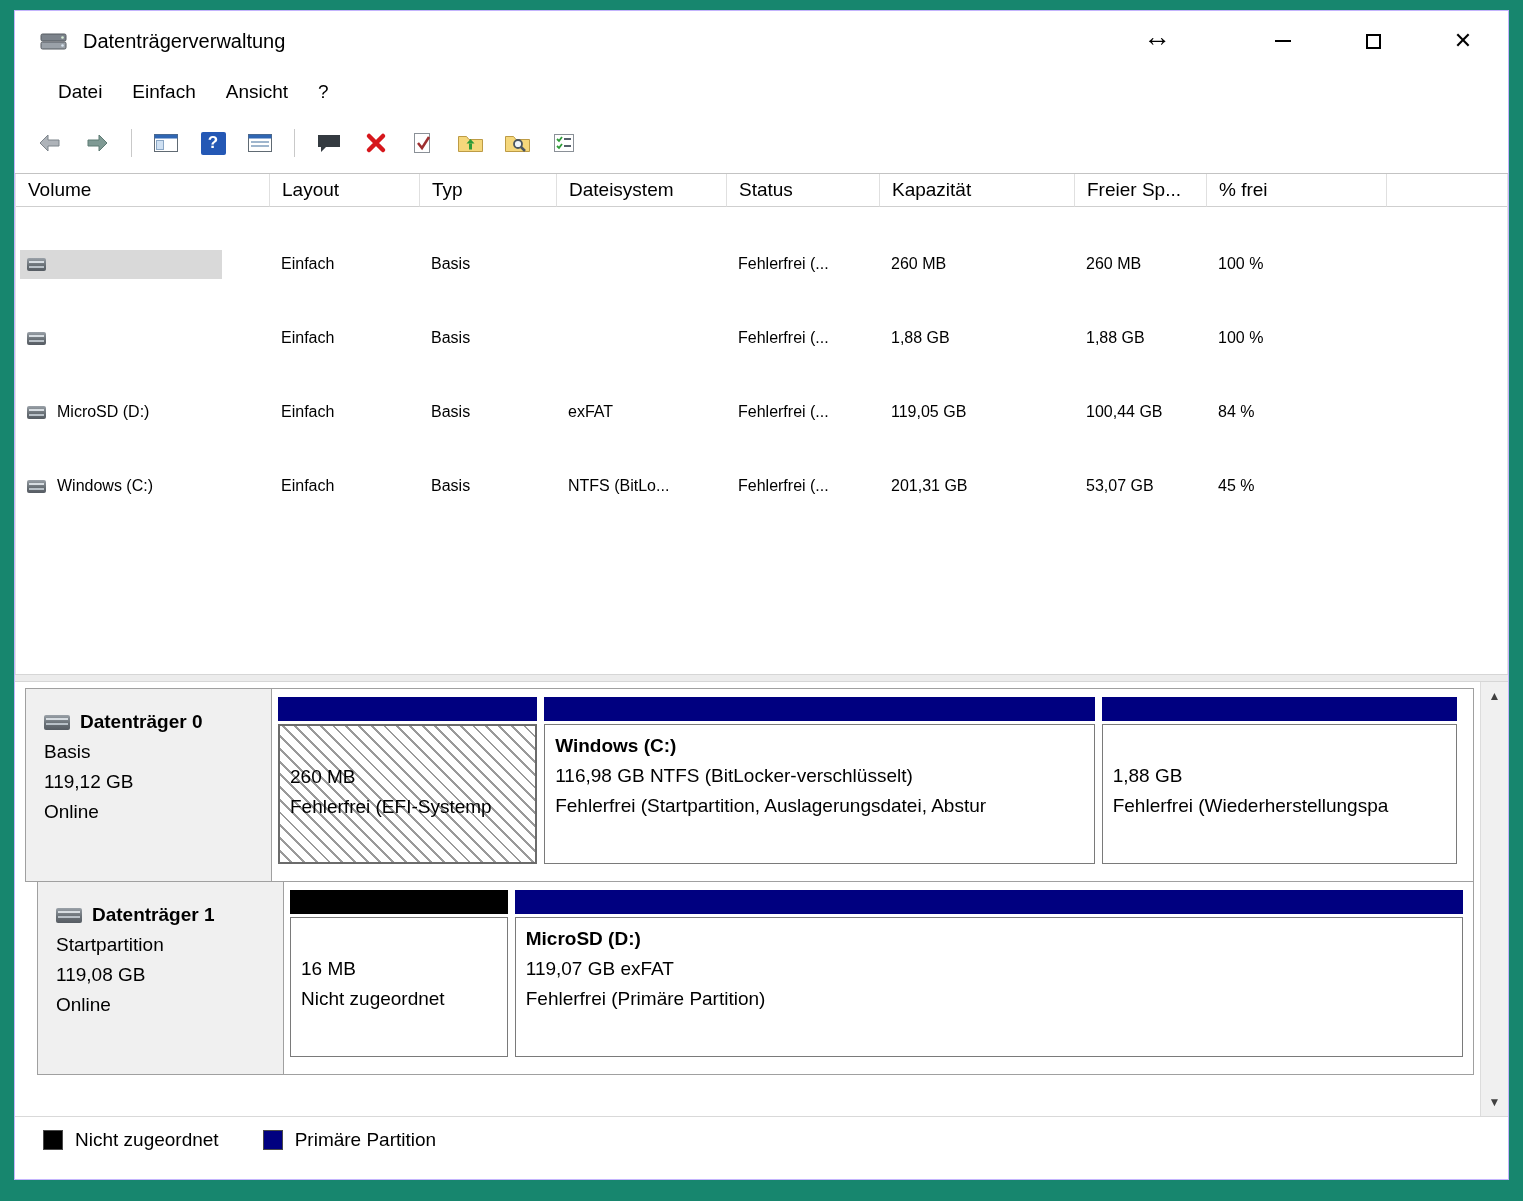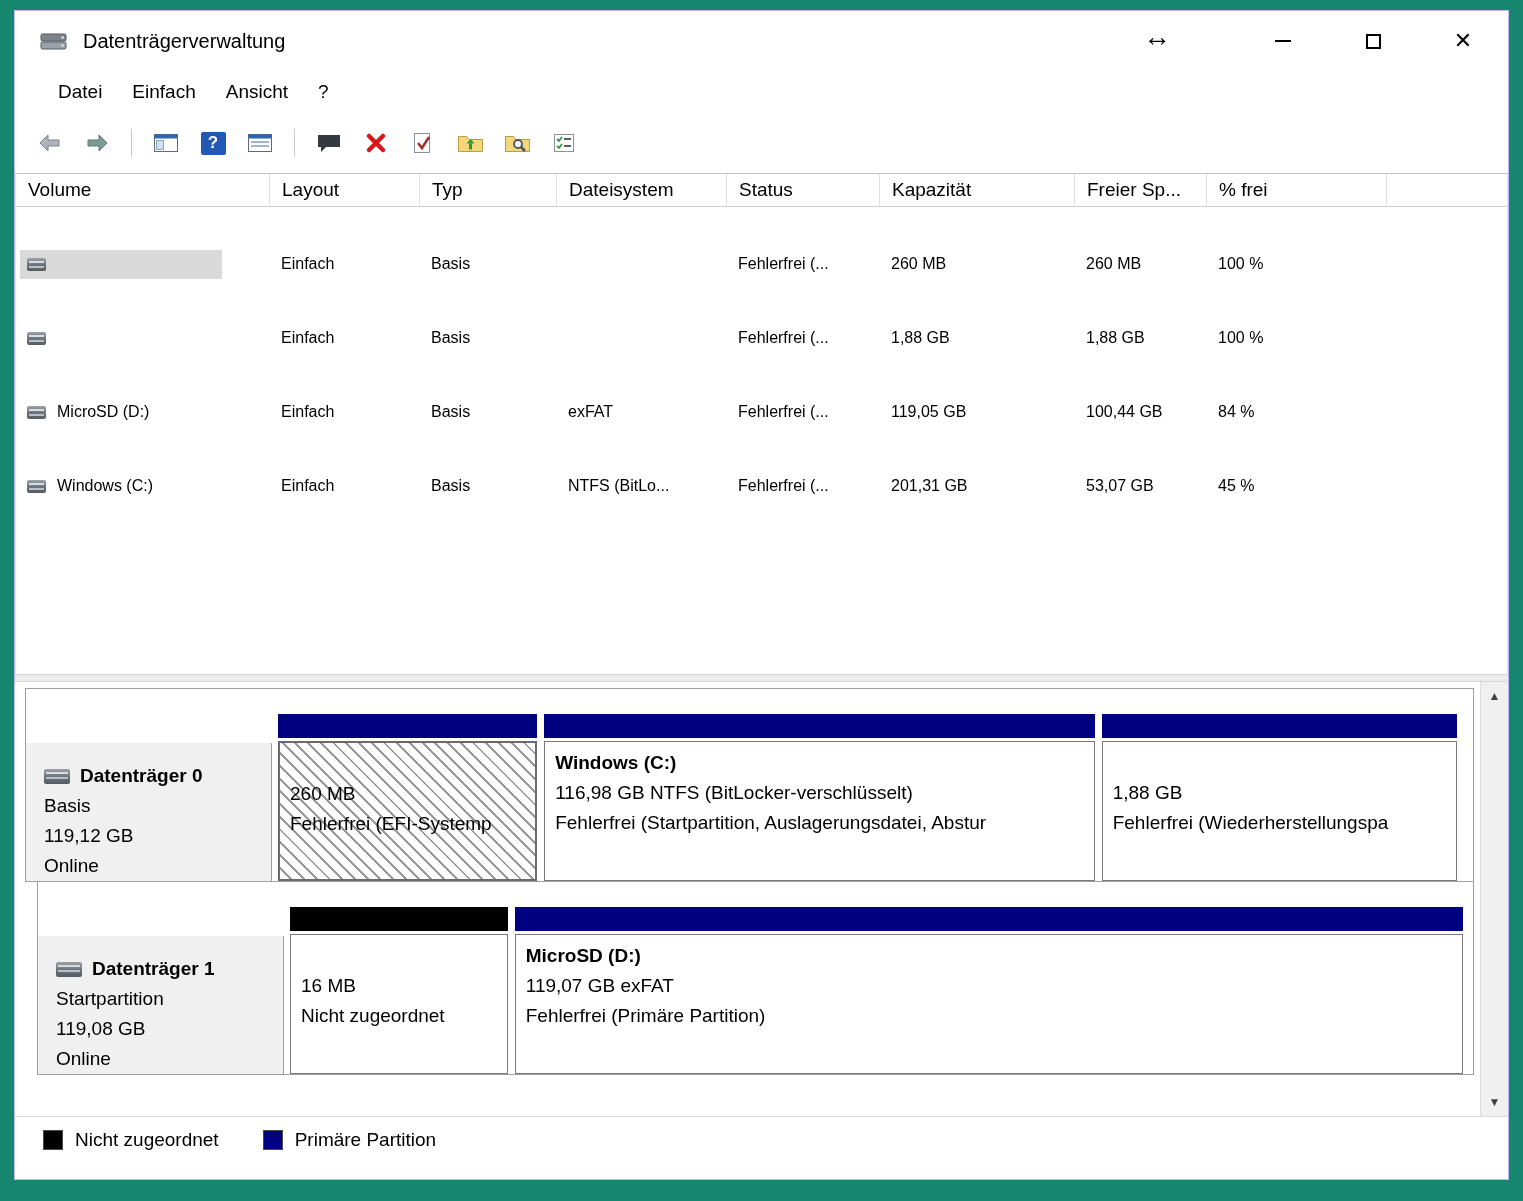--- a/index.html
+++ b/index.html
@@ -59,21 +59,21 @@
     background:linear-gradient(180deg,#9aa1a8 0%,#6a7177 55%,#565c63 100%); }
   .drive-icon::after { content:""; position:absolute; left:2px; top:3px; right:2px; height:2px; background:#d7dde2; }
   .drive-icon::before { content:""; position:absolute; left:2px; top:8px; right:2px; height:2px; background:#b9c1c8; }
 
   
   .splitter { height:8px; background:#ececec; border-top:1px solid #d6d6d6; border-bottom:1px solid #d6d6d6; flex:0 0 auto; }
 
   
   .graph-pane { height:434px; display:flex; background:#fff; overflow:hidden; flex:0 0 auto; }
   .graph-content { flex:1; padding:6px 6px 0 10px; overflow:hidden; }
-  .disk-row { display:flex; border:1px solid #a0a0a0; height:194px;align-items:flex-end; }
+  .disk-row { display:flex; border:1px solid #a0a0a0; height:194px; }
   .disk-row + .disk-row { margin-top:-1px;margin-left:12px; }
   .disk-info { width:246px; background:#f0f0f0; border-right:1px solid #a0a0a0; padding:18px 0 0 18px;
     font-size:19px; line-height:30px; flex:0 0 auto; }
   .disk-title { font-weight:bold; display:flex; gap:10px; align-items:center; }
   .disk-icon { width:26px; height:15px; }
   .parts { flex:1; display:flex; padding:8px 6px 0 6px; gap:7px; overflow:hidden; }
   .part { display:flex; flex-direction:column; min-width:0; }
   .part-bar { height:24px; background:#000080; flex:0 0 auto; }
   .part.unallocated .part-bar { background:#000000; }
   .part-body { margin-top:3px; border:1px solid #7a7a7a; background:#fff; height:140px; padding:6px 10px;

